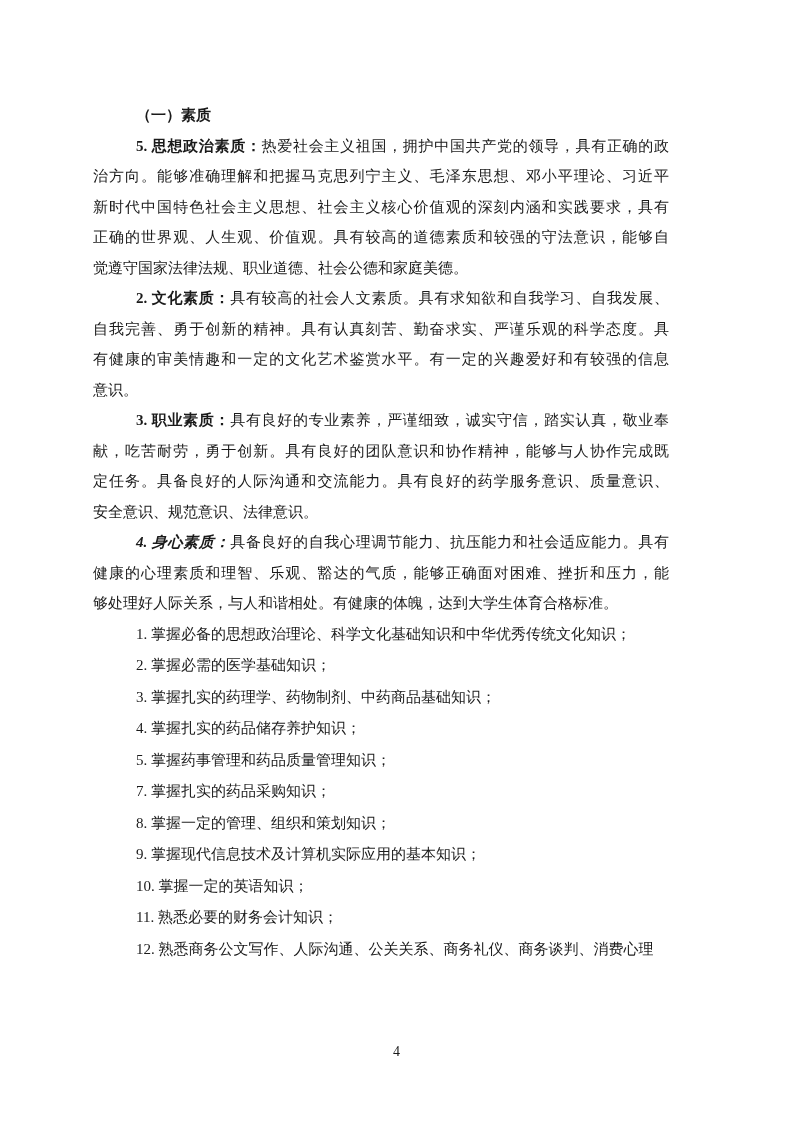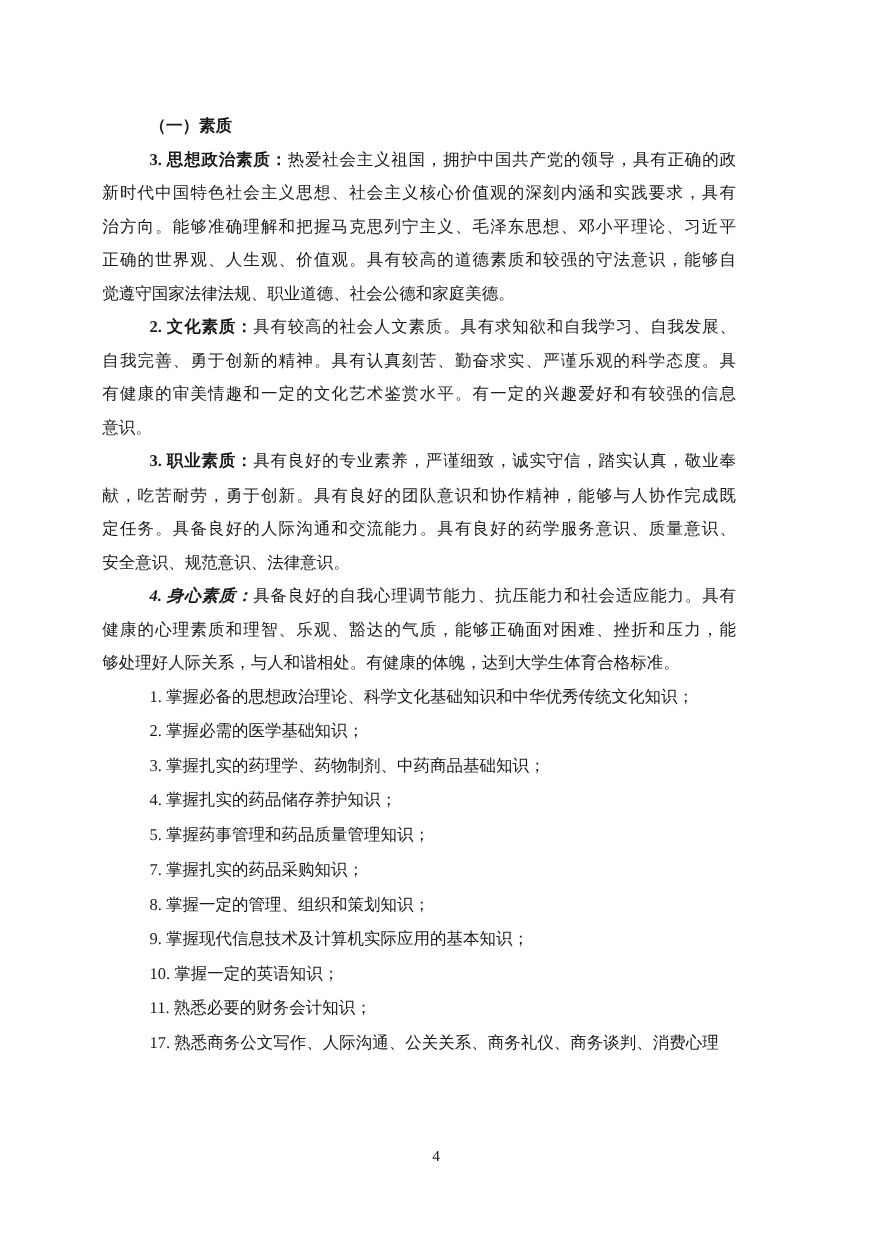--- a/index.html
+++ b/index.html
@@ -57,23 +57,23 @@
 </style>
 </head>
 <body>
 
 <div class="page">
   <div class="content">
 
     <div class="line heading">（一）素质</div>
 
     <div>
-      <div class="line full first"><span class="lead">3. 思想政治素质：</span><span>热爱社会主义祖国，拥护中国共产党的领导，具有正确的政</span></div>
+      <div class="line full first"><span class="lead">5. 思想政治素质：</span><span>热爱社会主义祖国，拥护中国共产党的领导，具有正确的政</span></div>
+      <div class="line full">治方向。能够准确理解和把握马克思列宁主义、毛泽东思想、邓小平理论、习近平</div>
       <div class="line full">新时代中国特色社会主义思想、社会主义核心价值观的深刻内涵和实践要求，具有</div>
-      <div class="line full">治方向。能够准确理解和把握马克思列宁主义、毛泽东思想、邓小平理论、习近平</div>
       <div class="line full">正确的世界观、人生观、价值观。具有较高的道德素质和较强的守法意识，能够自</div>
       <div class="line">觉遵守国家法律法规、职业道德、社会公德和家庭美德。</div>
     </div>
 
     <div>
       <div class="line full first"><span class="lead">2. 文化素质：</span><span>具有较高的社会人文素质。具有求知欲和自我学习、自我发展、</span></div>
       <div class="line full">自我完善、勇于创新的精神。具有认真刻苦、勤奋求实、严谨乐观的科学态度。具</div>
       <div class="line full">有健康的审美情趣和一定的文化艺术鉴赏水平。有一定的兴趣爱好和有较强的信息</div>
       <div class="line">意识。</div>
     </div>
@@ -96,19 +96,19 @@
       <div class="line">1. 掌握必备的思想政治理论、科学文化基础知识和中华优秀传统文化知识；</div>
       <div class="line">2. 掌握必需的医学基础知识；</div>
       <div class="line">3. 掌握扎实的药理学、药物制剂、中药商品基础知识；</div>
       <div class="line">4. 掌握扎实的药品储存养护知识；</div>
       <div class="line">5. 掌握药事管理和药品质量管理知识；</div>
       <div class="line">7. 掌握扎实的药品采购知识；</div>
       <div class="line">8. 掌握一定的管理、组织和策划知识；</div>
       <div class="line">9. 掌握现代信息技术及计算机实际应用的基本知识；</div>
       <div class="line">10. 掌握一定的英语知识；</div>
       <div class="line">11. 熟悉必要的财务会计知识；</div>
-      <div class="line">17. 熟悉商务公文写作、人际沟通、公关关系、商务礼仪、商务谈判、消费心理</div>
+      <div class="line">12. 熟悉商务公文写作、人际沟通、公关关系、商务礼仪、商务谈判、消费心理</div>
     </div>
 
   </div>
 
   <div class="footer">4</div>
 </div>
 
 </body></html>

